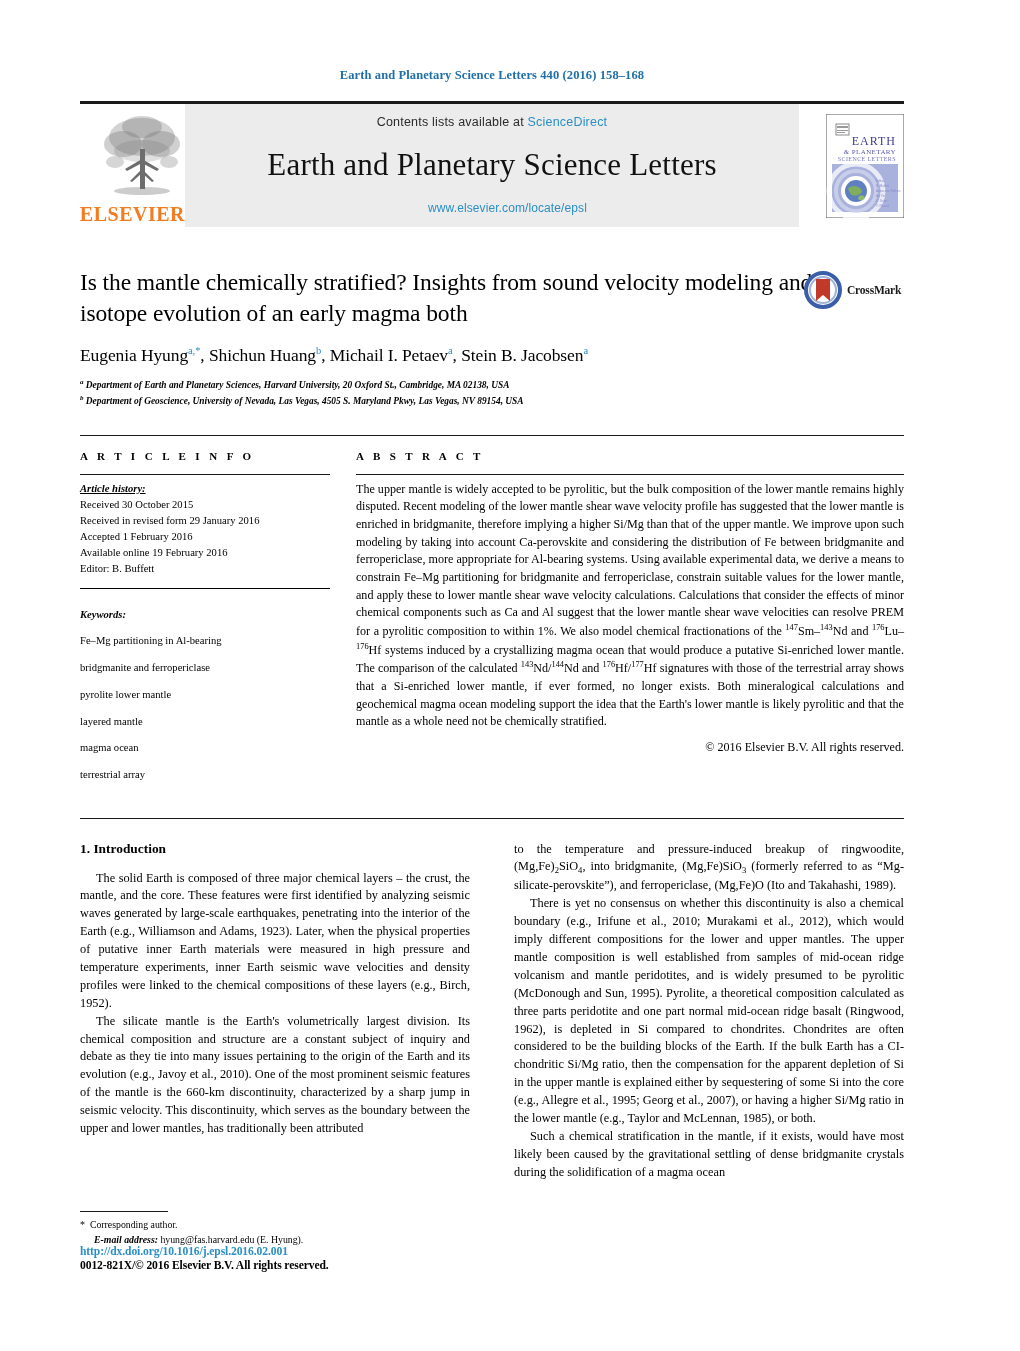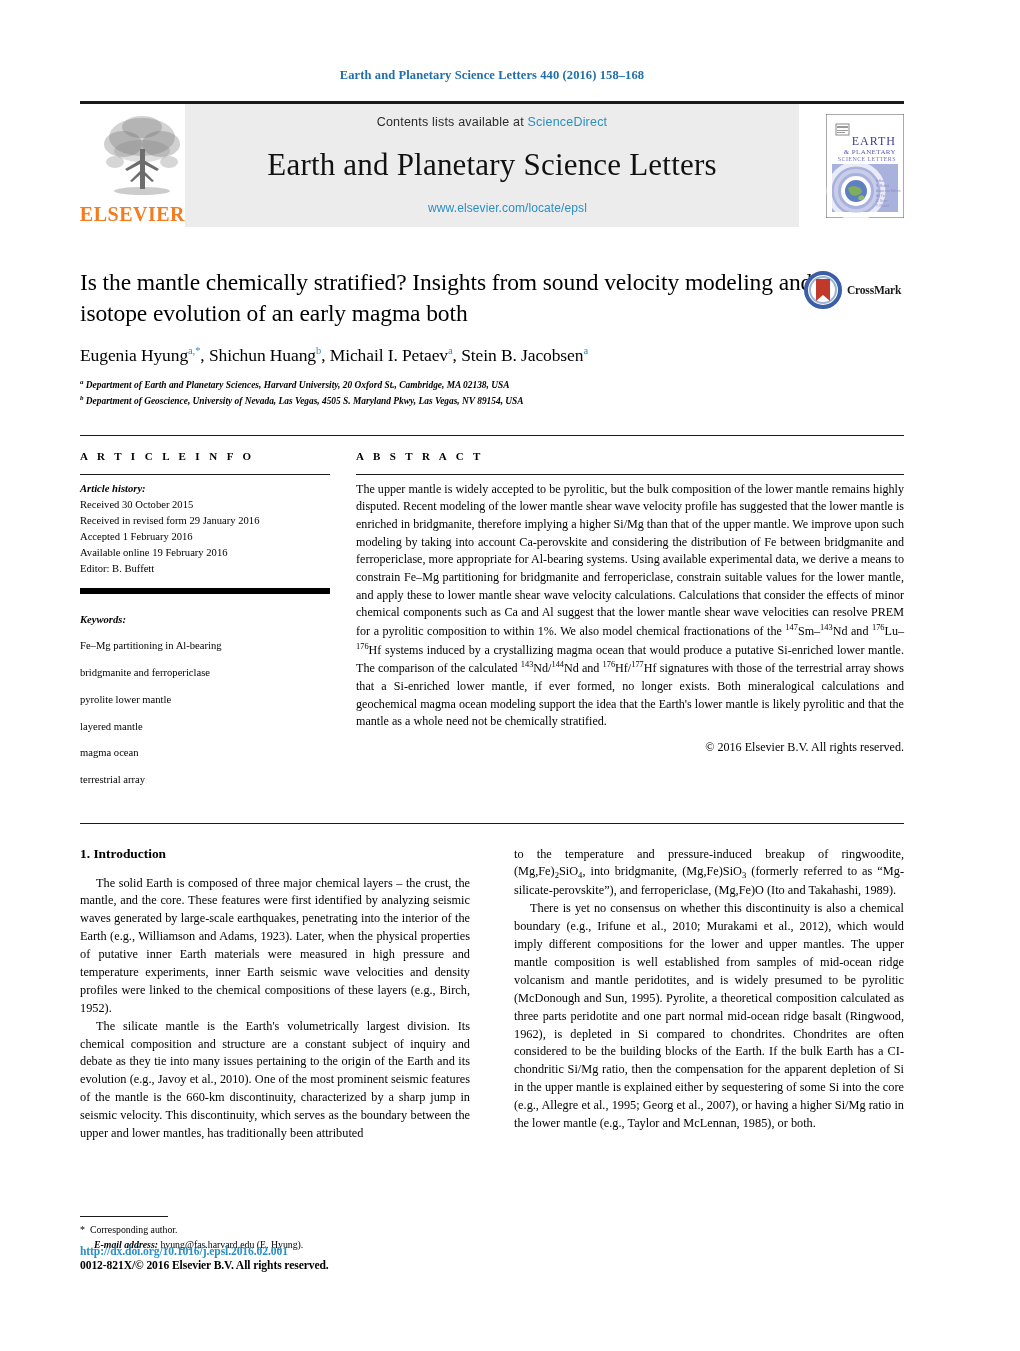--- a/index.html
+++ b/index.html
@@ -144,23 +144,23 @@
   .col-abs  { flex:1 1 auto; }
   .sect-head {
     font-family:"Liberation Serif", serif;
     font-weight:bold;
     font-size:11px;
     letter-spacing:3.4px;
     margin-bottom:12px;
   }
   .rule { border-top:1px solid #1a1a1a; margin:0 0 6px 0; }
   .info-block { font-size:10.6px; line-height:1.52; }
-  .info-block .lbl { font-style:italic; font-weight:bold; }
+  .info-block .lbl { font-style:italic; font-weight:bold;text-decoration:underline; }
   .info-block p { margin:0; }
-  .kw-block { margin-top:11px; padding-top:7px; border-top:6px solid #000000; font-size:10.6px; line-height:1.52; }
+  .kw-block { margin-top:11px; padding-top:7px; border-top:1px solid #000000; font-size:10.6px; line-height:1.52; }
   .kw-block .lbl { font-style:italic; font-weight:bold; }
 
   .abstract-text {
     font-size:12.1px;
     line-height:1.46;
     text-align:justify;
     margin:0;
   }
   .abstract-text sup { font-size:8.4px; vertical-align:super; }
   .copyright {
@@ -364,20 +364,21 @@
           <span>(E. Hyung).</span>
         </div>
       </div>
     </div>
 
     <div class="bcol">
       <p class="bodytext noindent"><span>to the temperature and pressure-induced breakup of ringwoodite, (Mg,Fe)</span><sub>2</sub><span>SiO</span><sub>4</sub><span>, into bridgmanite, (Mg,Fe)SiO</span><sub>3</sub><span> (formerly referred to as “Mg-silicate-perovskite”), and ferropericlase, (Mg,Fe)O (</span><span class="ref">Ito and Takahashi, 1989</span><span>).</span></p>
 
       <p class="bodytext"><span>There is yet no consensus on whether this discontinuity is also a chemical boundary (e.g., </span><span class="ref">Irifune et al., 2010; Murakami et al., 2012</span><span>), which would imply different compositions for the lower and upper mantles. The upper mantle composition is well established from samples of mid-ocean ridge volcanism and mantle peridotites, and is widely presumed to be pyrolitic (</span><span class="ref">McDonough and Sun, 1995</span><span>). Pyrolite, a theoretical composition calculated as three parts peridotite and one part normal mid-ocean ridge basalt (</span><span class="ref">Ringwood, 1962</span><span>), is depleted in Si compared to chondrites. Chondrites are often considered to be the building blocks of the Earth. If the bulk Earth has a CI-chondritic Si/Mg ratio, then the compensation for the apparent depletion of Si in the upper mantle is explained either by sequestering of some Si into the core (e.g., </span><span class="ref">Allegre et al., 1995; Georg et al., 2007</span><span>), or having a higher Si/Mg ratio in the lower mantle (e.g., </span><span class="ref">Taylor and McLennan, 1985</span><span>), or both.</span></p>
 
+      <p class="bodytext">Such a chemical stratification in the mantle, if it exists, would have most likely been caused by the gravitational settling of dense bridgmanite crystals during the solidification of a magma ocean</p>
     </div>
   </div>
 
   <div class="docfooter">
     <div class="doi">http://dx.doi.org/10.1016/j.epsl.2016.02.001</div>
     <div class="issn">0012-821X/© 2016 Elsevier B.V. All rights reserved.</div>
   </div>
 
 </div>
 

